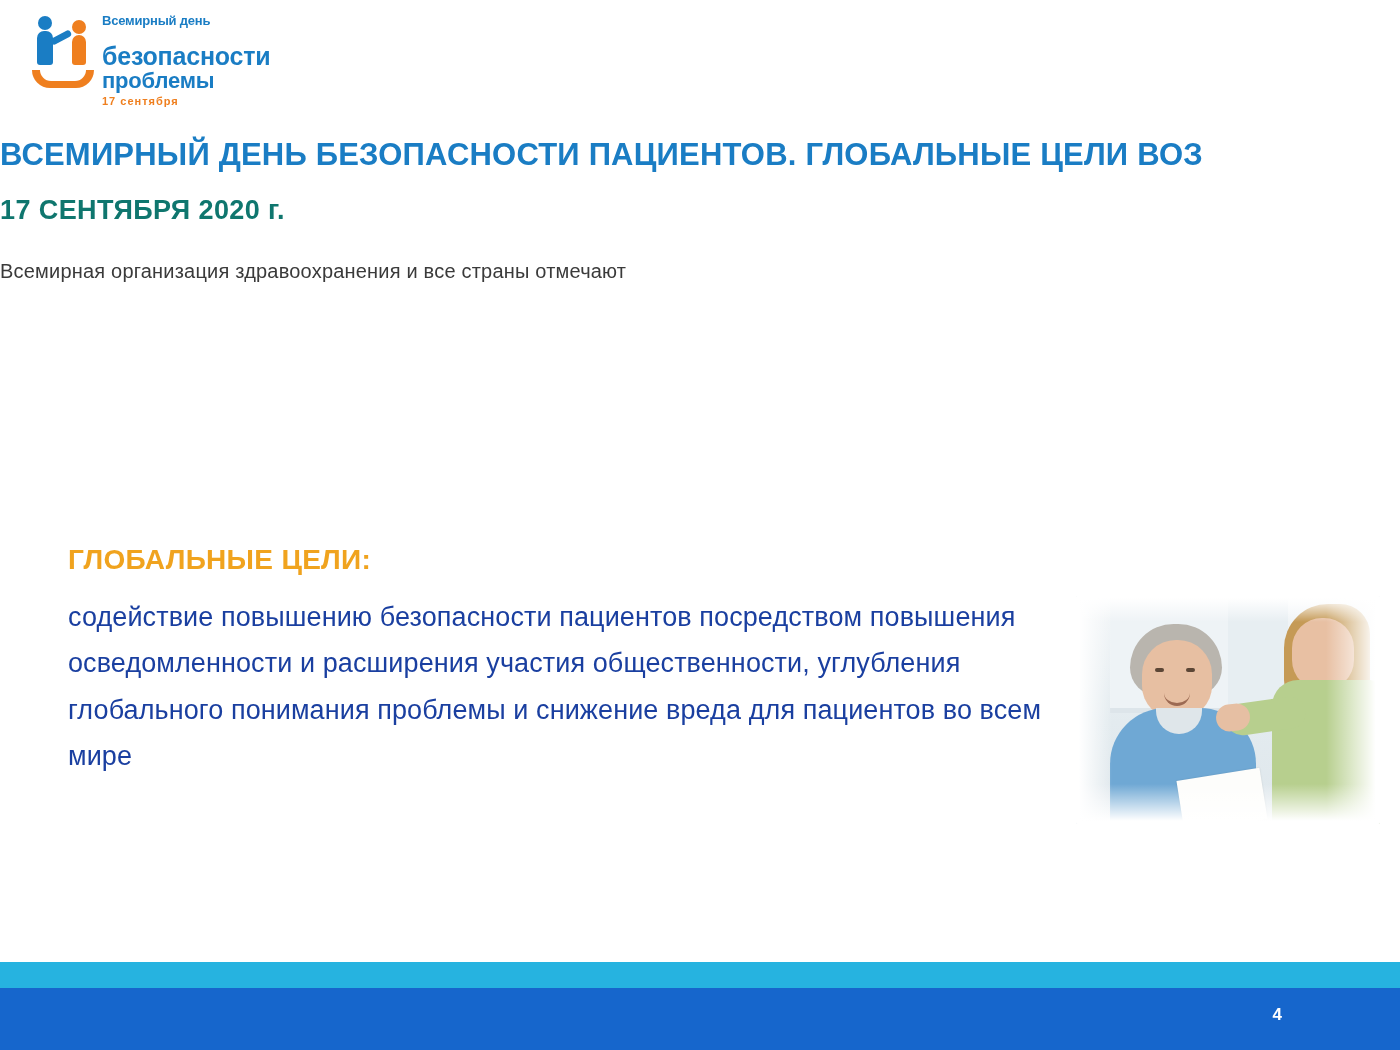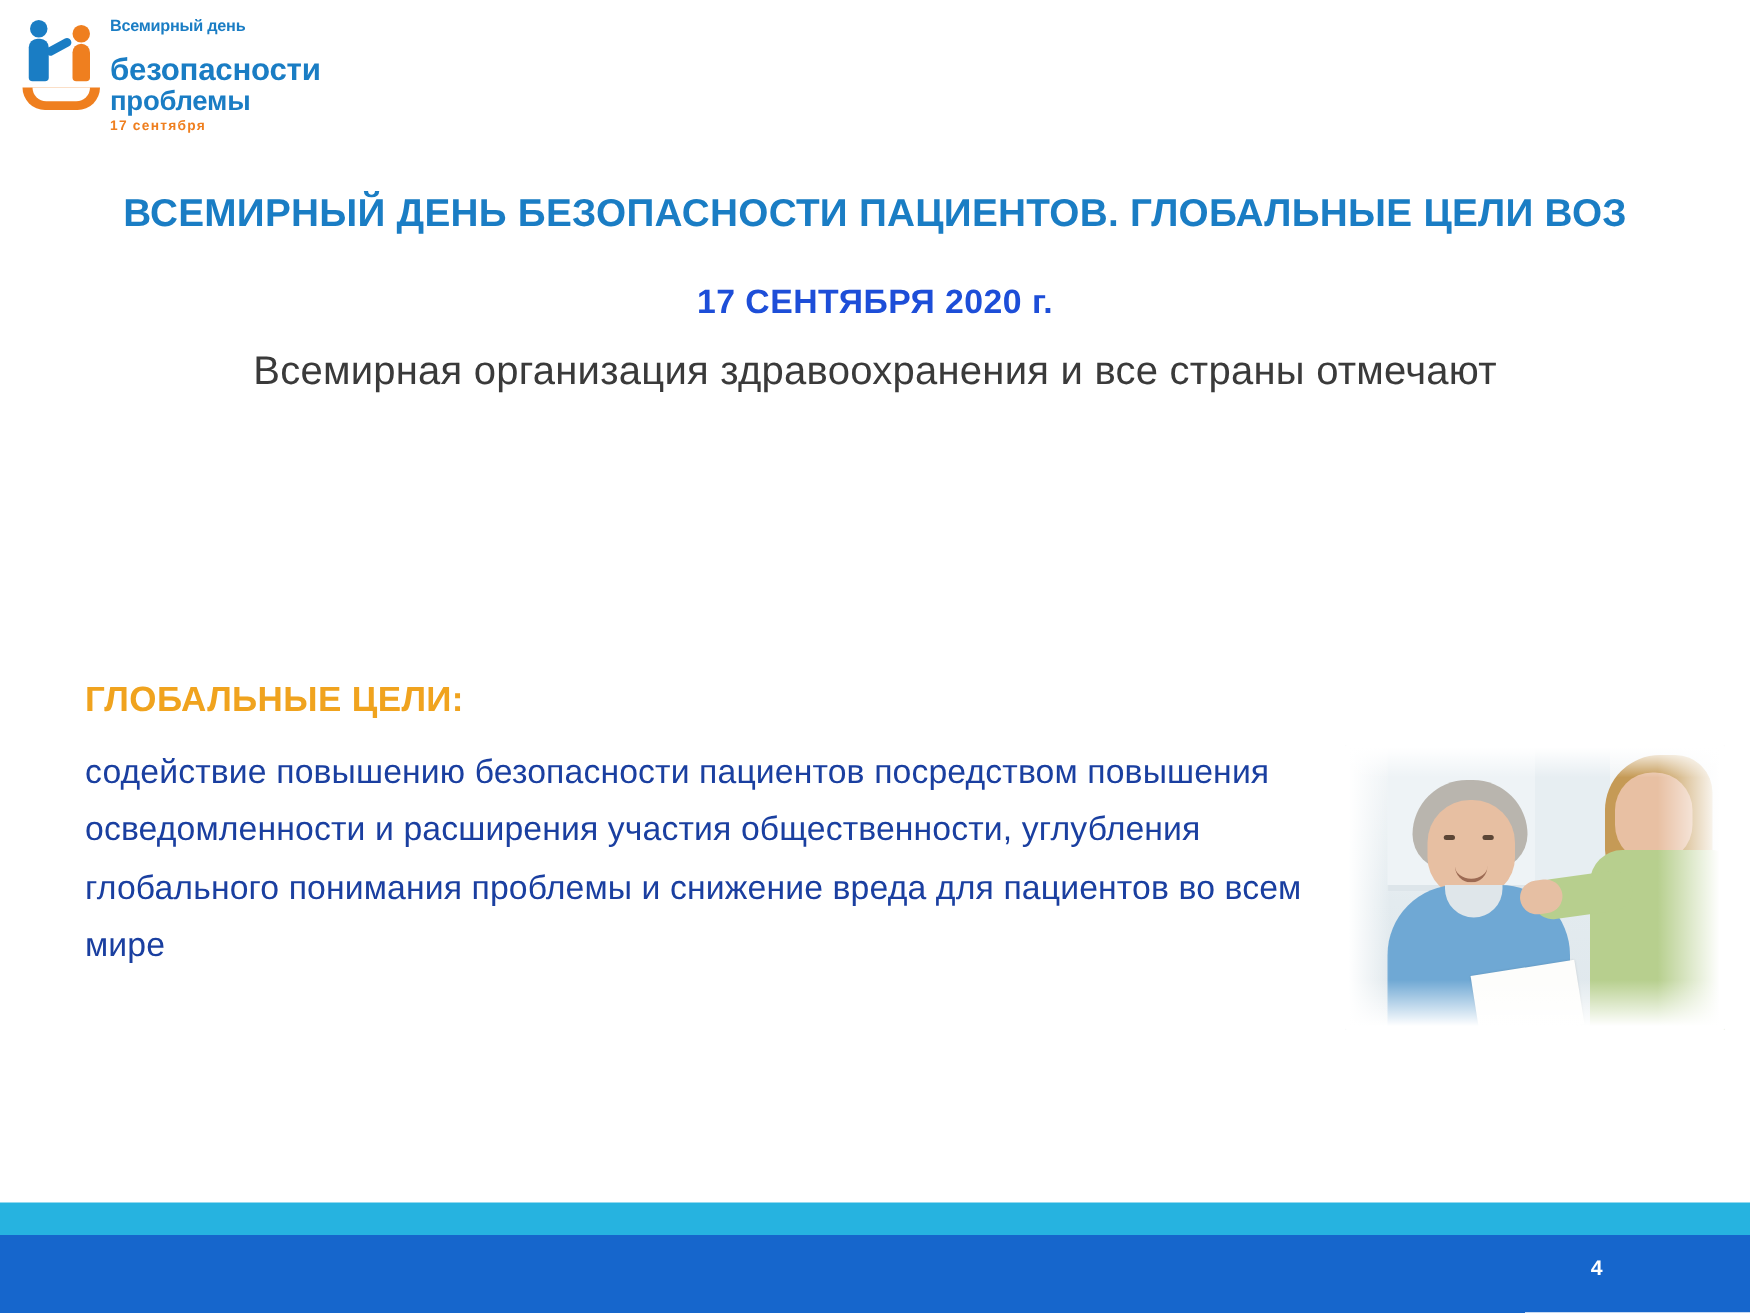--- a/index.html
+++ b/index.html
@@ -11,21 +11,21 @@
     width: 1400px;
     height: 1050px;
     position: relative;
     font-family: "Liberation Sans", sans-serif;
     overflow: hidden;
   }
 
   
   .logo {
     position: absolute;
-    left: 18px;
+    left: 32px;
     top: 8px;
     width: 250px;
     height: 92px;
     text-decoration: underline;
   }
   .logo-figures {
     position: absolute;
     left: 0;
     top: 6px;
     width: 64px;
@@ -87,41 +87,40 @@
     font-size: 11px;
     font-weight: bold;
     color: #ef7f1f;
     letter-spacing: 1px;
   }
 
   
   .title-block {
     position: absolute;
     left: 0;
-    top: 150px;
+    top: 134px;
     width: 1400px;
-    text-align: center;
   }
   .main-title {
     font-size: 31px;
     font-weight: bold;
     color: #1a7dc4;
     line-height: 1.35;
     letter-spacing: 0.2px;
   }
   .date-line {
+    margin-top: 19px;
+    font-size: 27px;
+    font-weight: bold;
+    color: #0f766e;
+    letter-spacing: 0.4px;
+  }
+  .sub-line-1 {
     margin-top: 34px;
-    font-size: 27px;
-    font-weight: bold;
-    color: #1d4ed8;
-    letter-spacing: 0.4px;
-  }
-  .sub-line-1 {
-    margin-top: 21px;
-    font-size: 32px;
+    font-size: 20px;
     color: #3a3a3a;
     letter-spacing: 0.2px;
   }
   .sub-line-2 {
     margin-top: 20px;
     font-size: 26px;
     font-weight: bold;
     color: #3a3a3a;
     letter-spacing: 0.2px;
   }

